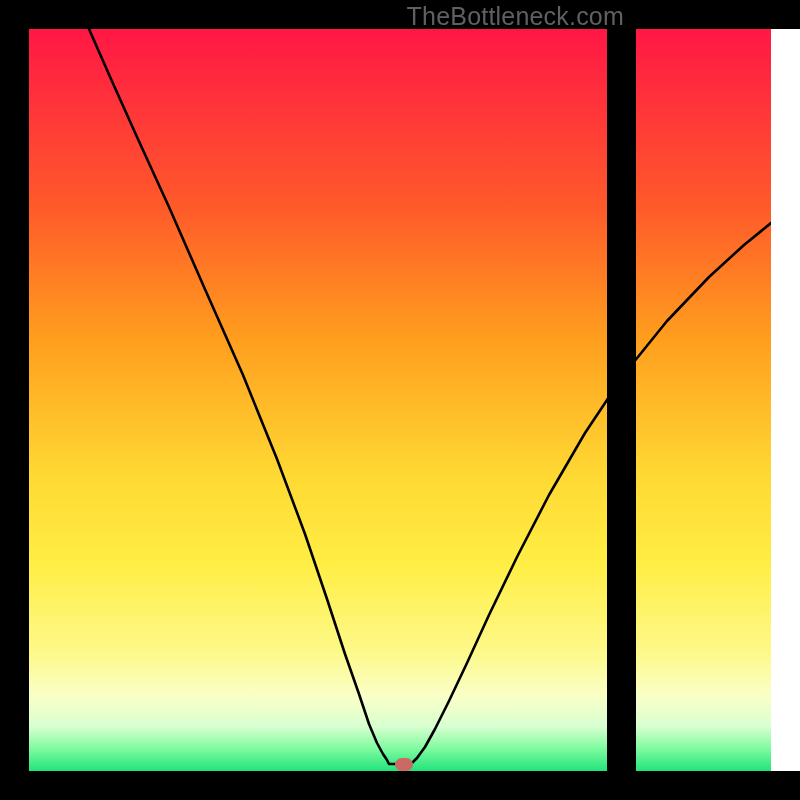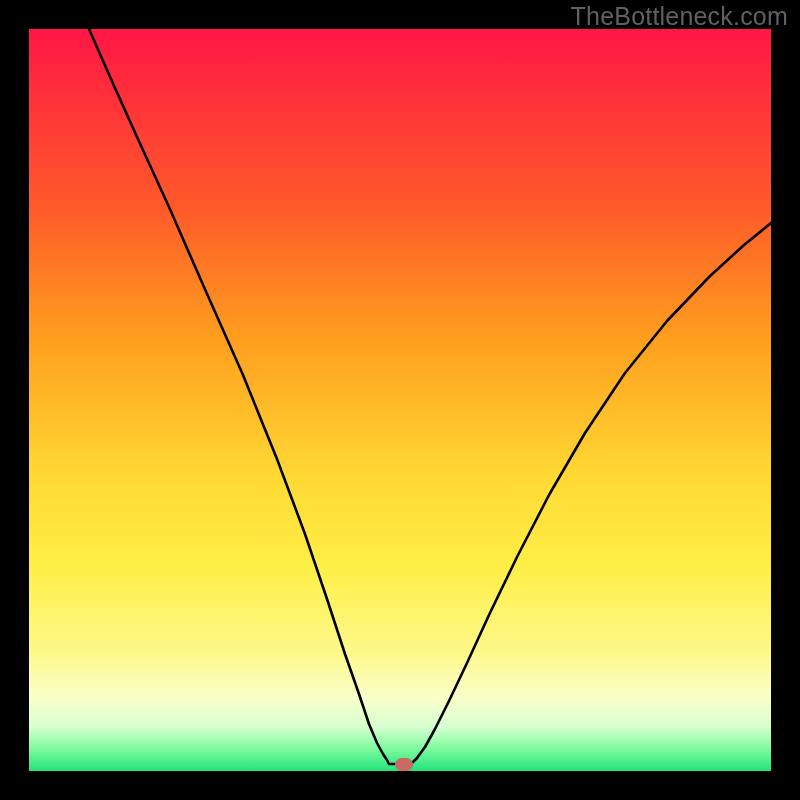--- a/index.html
+++ b/index.html
@@ -6,21 +6,21 @@
     margin: 0;
     padding: 0;
     background: #ffffff;
     width: 800px;
     height: 800px;
     overflow: hidden;
     font-family: Arial, Helvetica, sans-serif;
   }
   .container {
     position: relative;
-    width: 800px;
+    width: 636px;
     height: 800px;
   }
   .watermark {
     position: absolute;
     top: 2px;
     right: 12px;
     font-size: 25px;
     font-weight: 400;
     color: #606060;
     letter-spacing: 0.2px;

